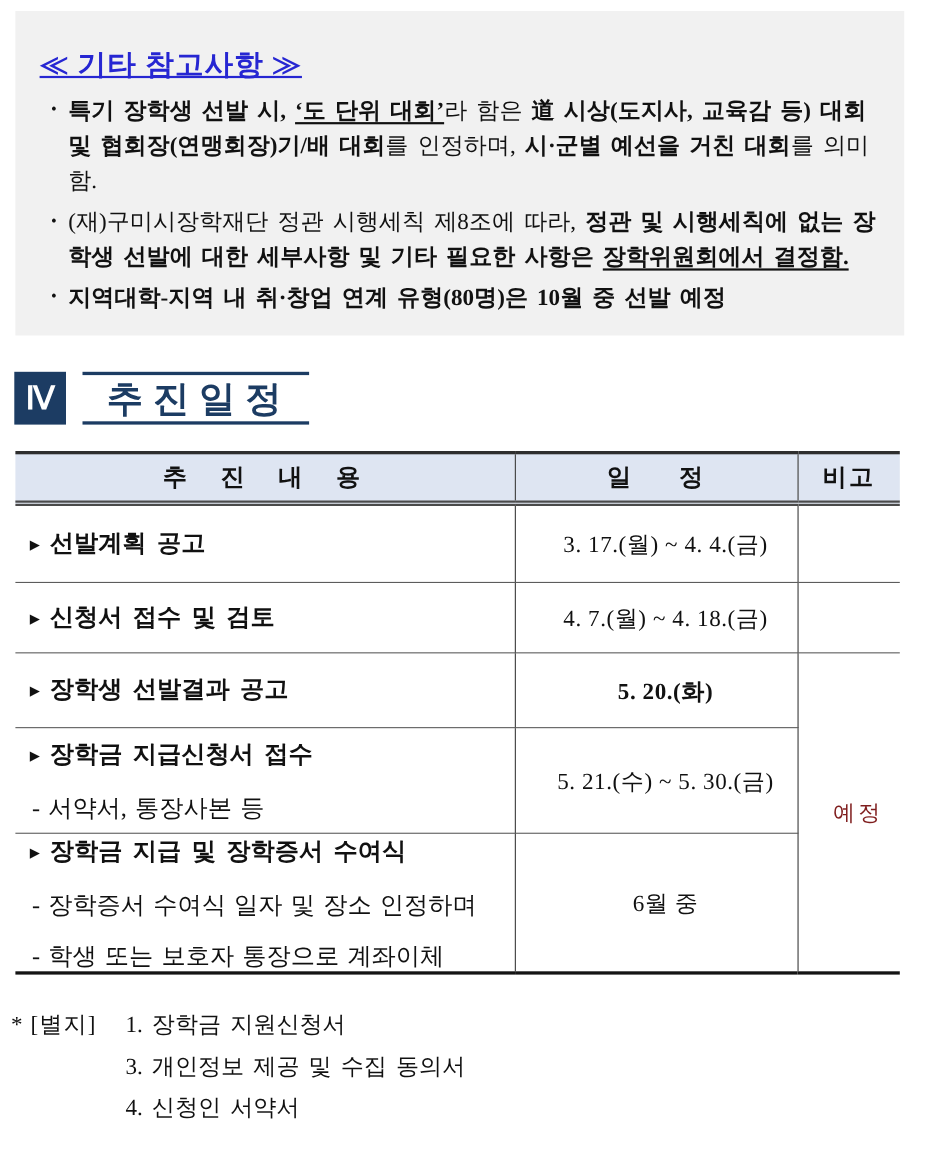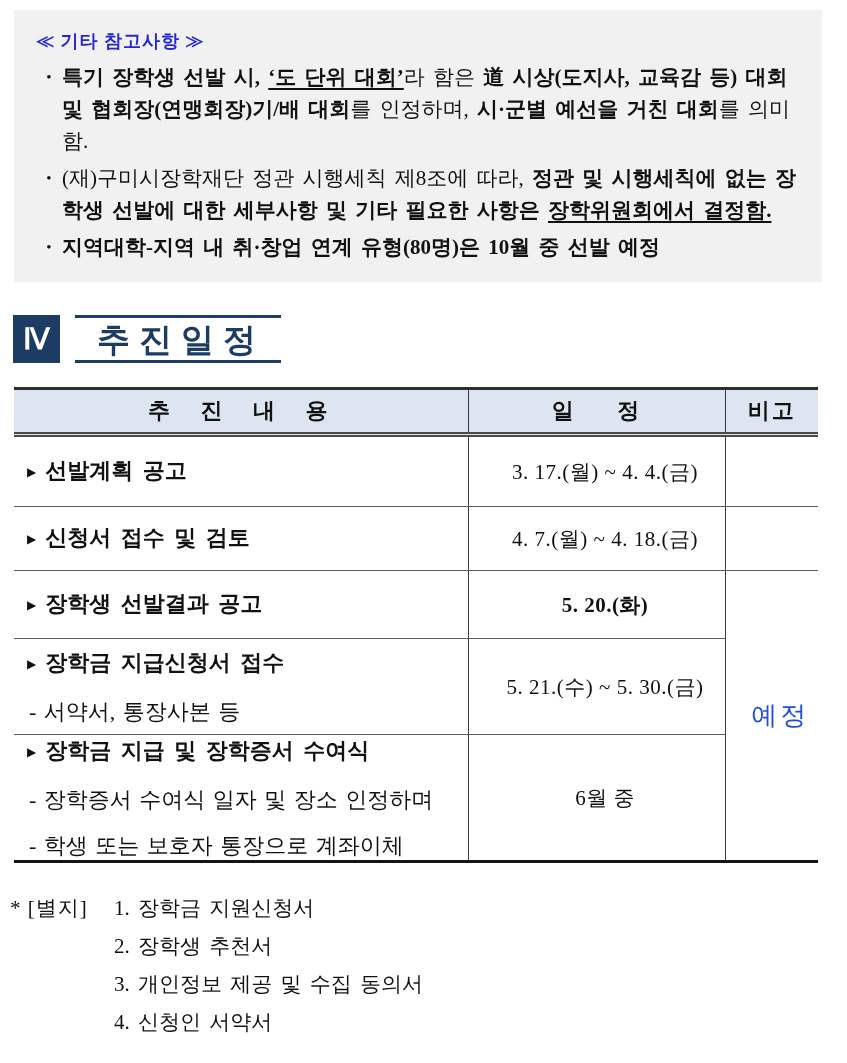--- a/index.html
+++ b/index.html
@@ -15,24 +15,25 @@
   
   .info-box {
     margin:10px 25px 0 14px;
     background:#f1f1f1;
     box-sizing:border-box;
     padding:13px 14px 14px 22px;
     min-height:212px;
   }
   .info-title {
     color:#2626d2;
-    font-size:18px;
+    font-size:26px;
     font-weight:bold;
     letter-spacing:1px;
-    margin:6px 0 8px 0;
+    margin:18px 0 8px 0;
+    text-decoration:underline;
   }
   .bullet { display:flex; font-size:21px; line-height:32px; margin-bottom:5px; word-spacing:3px; }
   .bullet .dot { flex:none; width:26px; text-align:center; font-size:15px; line-height:32px; }
   .seg-b { font-weight:bold; }
   .seg-u { text-decoration:underline; text-underline-offset:4px; }
 
   
   .section-header { display:flex; align-items:stretch; margin:33px 0 0 13px; height:48px; }
   .numeral-box {
     width:47px; height:48px; background:#1c3c63; color:#ffffff;
@@ -83,21 +84,21 @@
   tr.r1 { height:72px; } tr.r2 { height:64px; } tr.r3 { height:68px; }
   tr.r4 { height:96px; } tr.r5 { height:124px; }
   tr.r5 td, td.remark-merged { border-bottom:3px solid #141414; }
   td.cell-content { padding-left:13px; }
   .row-title { font-weight:bold; font-size:22px; word-spacing:4px; line-height:30px; }
   .row-title .tri { font-family:"DejaVu Sans",sans-serif; font-size:12px; vertical-align:2px; margin-right:9px; }
   .row-sub { font-size:22px; line-height:26px; word-spacing:2px; padding-left:2px; margin-top:20px; }
   td.cell-schedule { text-align:center; letter-spacing:0.5px; }
   td.cell-schedule.bold { font-weight:bold; }
   td.cell-remark { text-align:center; }
-  td.remark-merged { text-align:center; color:#1d4ed8; font-size:26px; letter-spacing:3px;margin-left:12px; }
+  td.remark-merged { text-align:center; color:#7f1d1d; font-size:20px; letter-spacing:3px;margin-left:12px; }
 
   
   .note {
     margin:19px 0 0 26px;
     font-size:23px; font-weight:bold;
     word-spacing:8px; letter-spacing:1px;
   }
   .attachments { display:flex; margin:26px 0 0 10px; font-size:21px; }
   .att-label { flex:none; width:104px; line-height:38px; letter-spacing:1px; }
   .att-items .att-item { line-height:38px; word-spacing:3px; }
@@ -182,20 +183,19 @@
         <td class="cell-schedule v-div">6월 중</td>
       </tr>
     </tbody>
   </table>
 
 
   <div class="attachments">
     <div class="att-label">* [별지]</div>
     <div class="att-items">
       <div class="att-item">1. 장학금 지원신청서</div>
-      <div class="att-item">2. 장학생 추천서</div>
       <div class="att-item">3. 개인정보 제공 및 수집 동의서</div>
       <div class="att-item">4. 신청인 서약서</div>
 
     </div>
   </div>
 
 </div>
 
 </body></html>

